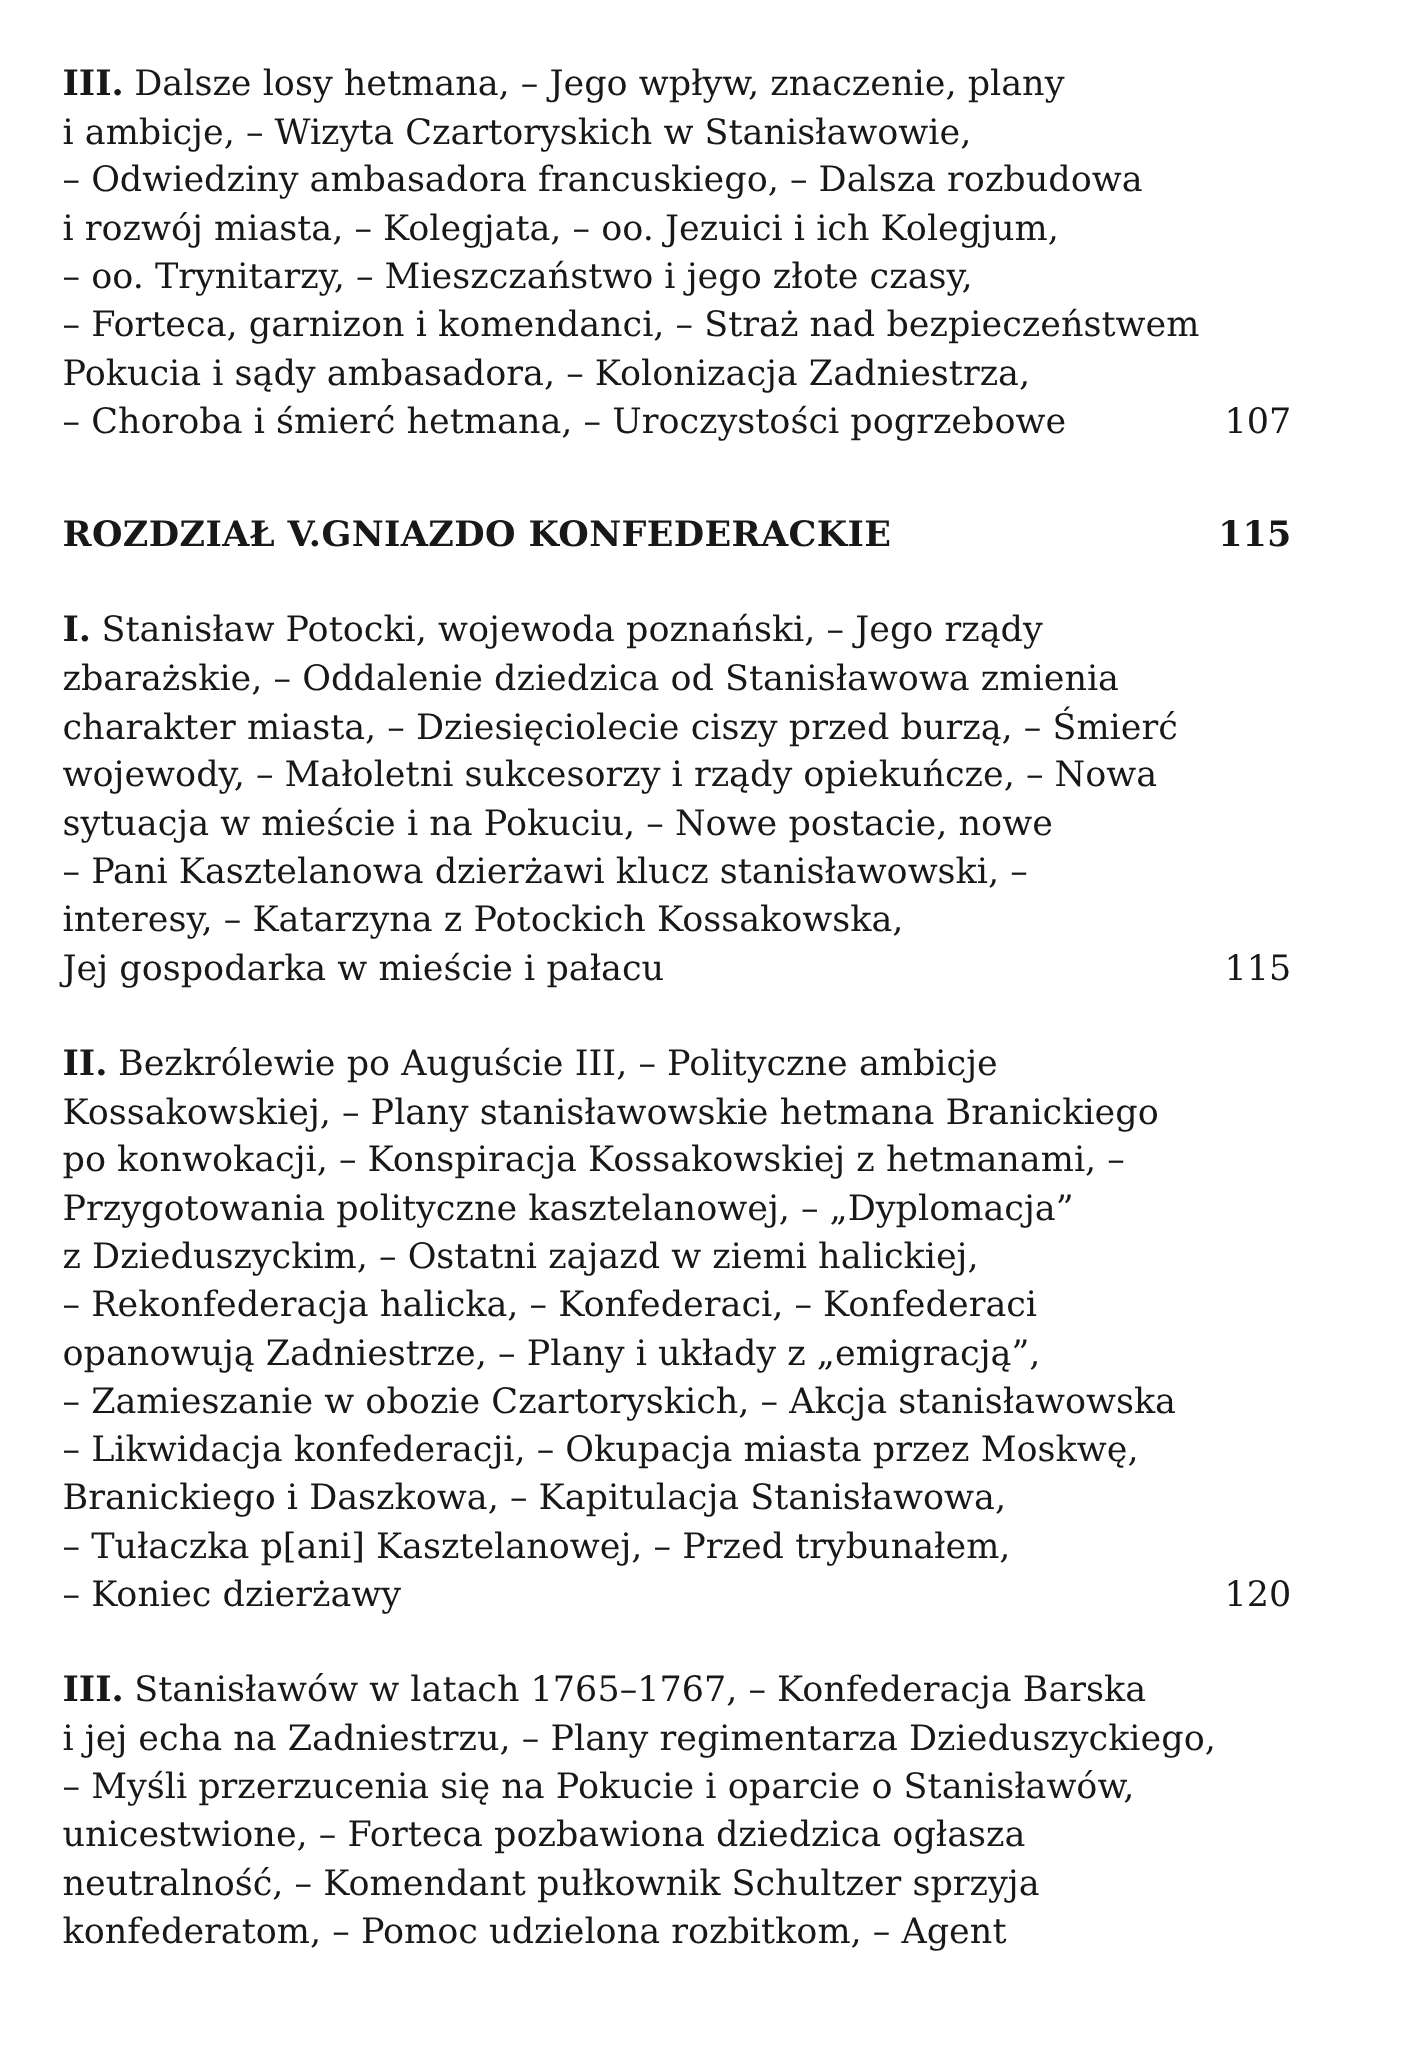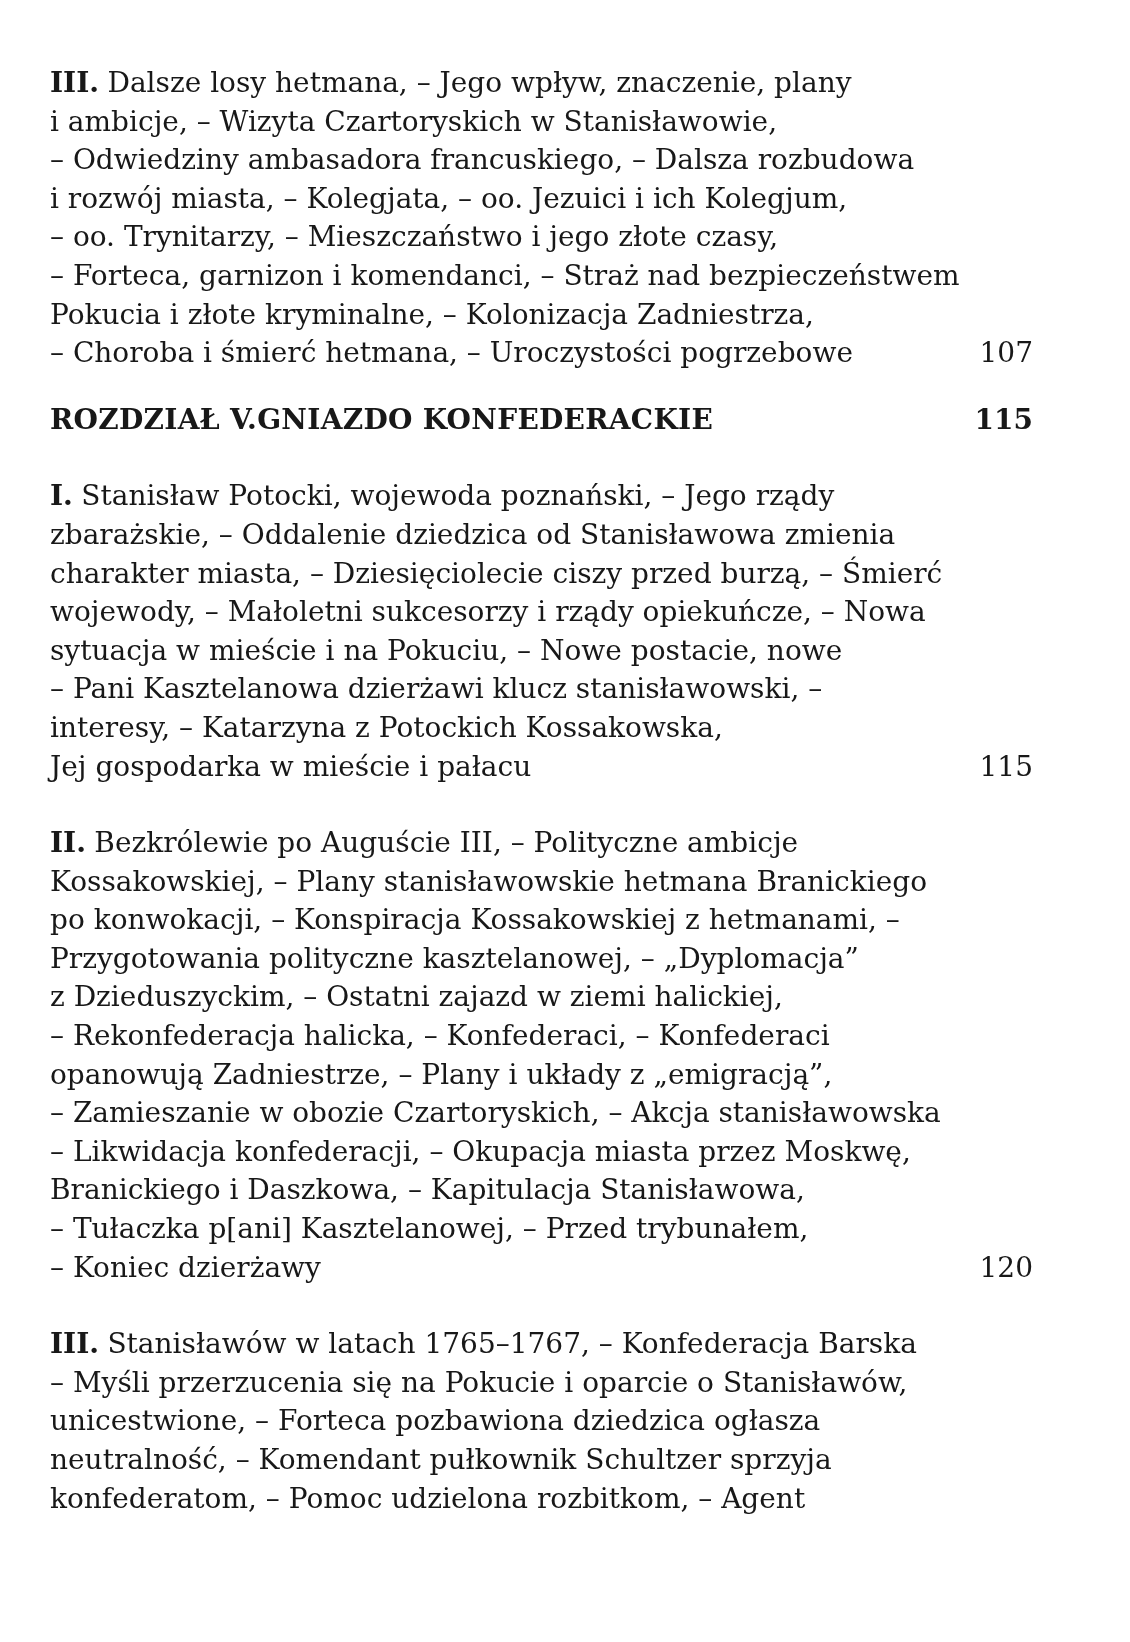--- a/index.html
+++ b/index.html
@@ -9,38 +9,38 @@
     color: #181818;
     font-family: "DejaVu Serif", "Liberation Serif", serif;
     overflow: hidden;
   }
   .page {
     width: 1130px;
     height: 1642px;
     padding: 48px 97px 0 50px;
   }
   .entry { margin-top: 38px; }
-  .entry.first { margin-top: 16px; }
+  .entry.first { margin-top: 0; }
   .line {
     font-size: 28px;
     line-height: 38.6px;
     white-space: nowrap;
   }
   .numeral {
     font-weight: bold;
     margin-right: 0.3em;
   }
   .with-page {
     display: flex;
     justify-content: space-between;
     align-items: baseline;
     white-space: nowrap;
   }
   .chapter-row {
-    margin-top: 28px;
+    margin-top: 52px;
     display: flex;
     justify-content: space-between;
     align-items: baseline;
     font-size: 28px;
     line-height: 38.6px;
     font-weight: bold;
   }
   .chapter-title { letter-spacing: 0.3px; }
   .pagenum { text-align: right; }
 </style>
@@ -49,21 +49,21 @@
 
 <div class="page">
 
   <section class="entry first">
     <p class="line"><span class="numeral">III.</span><span>Dalsze losy hetmana, – Jego wpływ, znaczenie, plany</span></p>
     <p class="line">i ambicje, – Wizyta Czartoryskich w Stanisławowie,</p>
     <p class="line">– Odwiedziny ambasadora francuskiego, – Dalsza rozbudowa</p>
     <p class="line">i rozwój miasta, – Kolegjata, – oo. Jezuici i ich Kolegjum,</p>
     <p class="line">– oo. Trynitarzy, – Mieszczaństwo i jego złote czasy,</p>
     <p class="line">– Forteca, garnizon i komendanci, – Straż nad bezpieczeństwem</p>
-    <p class="line">Pokucia i złote kryminalne, – Kolonizacja Zadniestrza,</p>
+    <p class="line">Pokucia i sądy ambasadora, – Kolonizacja Zadniestrza,</p>
     <p class="line with-page">
       <span>– Choroba i śmierć hetmana, – Uroczystości pogrzebowe</span>
       <span class="pagenum">107</span>
     </p>
   </section>
 
   <div class="chapter-row">
     <span class="chapter-title">ROZDZIAŁ V.GNIAZDO KONFEDERACKIE</span>
     <span class="pagenum">115</span>
   </div>
@@ -95,19 +95,20 @@
     <p class="line">Branickiego i Daszkowa, – Kapitulacja Stanisławowa,</p>
     <p class="line">– Tułaczka p[ani] Kasztelanowej, – Przed trybunałem,</p>
     <p class="line with-page">
       <span>– Koniec dzierżawy</span>
       <span class="pagenum">120</span>
     </p>
   </section>
 
   <section class="entry">
     <p class="line"><span class="numeral">III.</span><span>Stanisławów w latach 1765–1767, – Konfederacja Barska</span></p>
+    <p class="line">i jej echa na Zadniestrzu, – Plany regimentarza Dzieduszyckiego,</p>
     <p class="line">– Myśli przerzucenia się na Pokucie i oparcie o Stanisławów,</p>
     <p class="line">unicestwione, – Forteca pozbawiona dziedzica ogłasza</p>
     <p class="line">neutralność, – Komendant pułkownik Schultzer sprzyja</p>
     <p class="line">konfederatom, – Pomoc udzielona rozbitkom, – Agent</p>
   </section>
 
 </div>
 
 </body></html>

